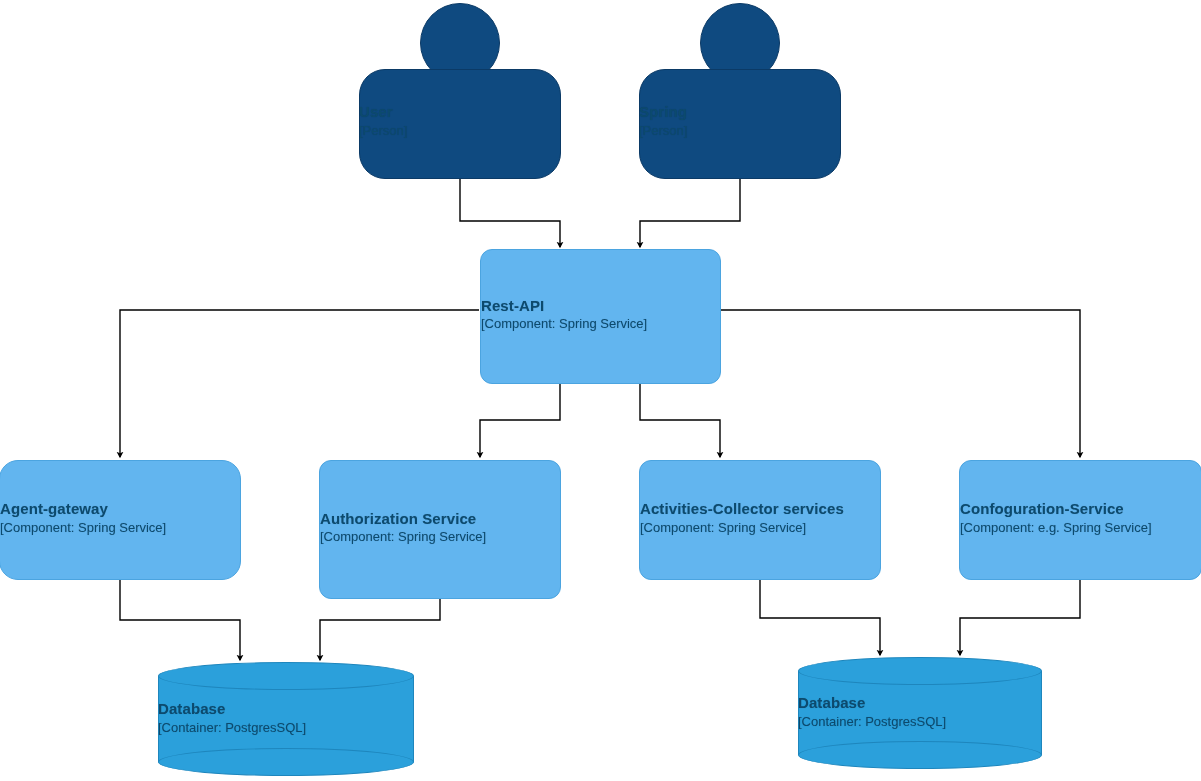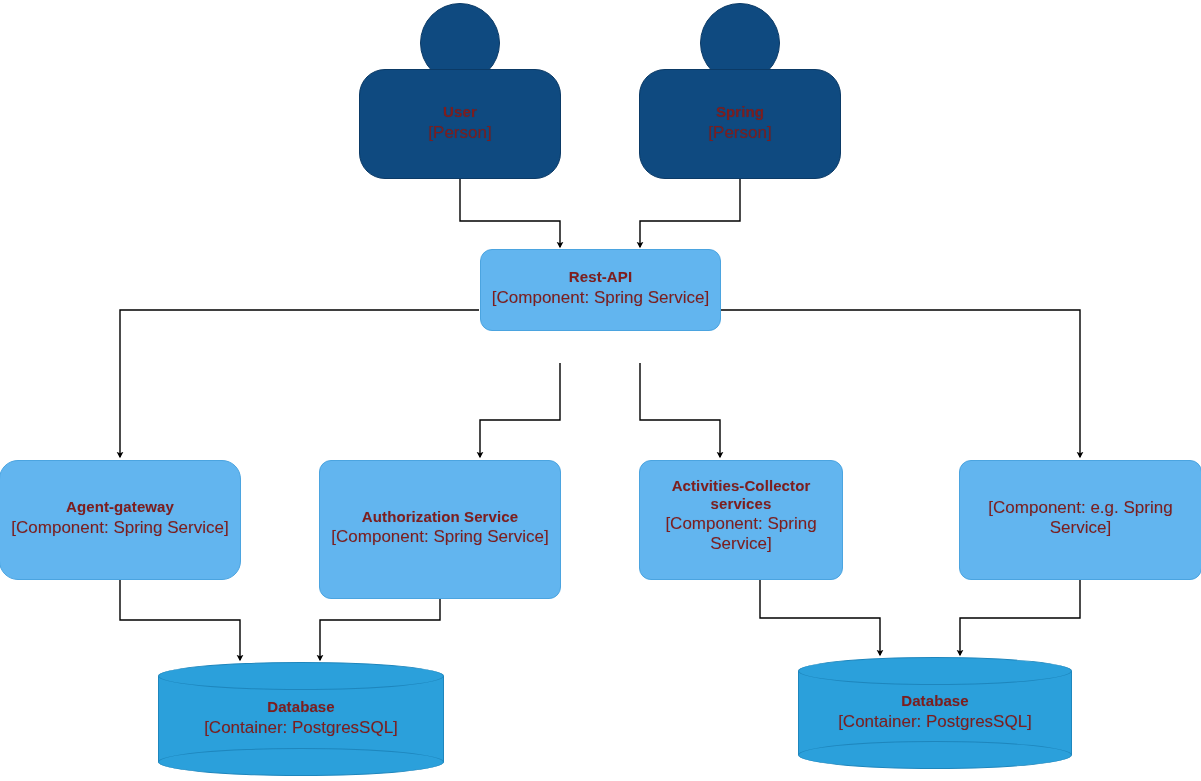--- a/index.html
+++ b/index.html
@@ -25,34 +25,33 @@
     width: 1201px;
     height: 781px;
     pointer-events: none;
   }
 
   
   .node-label {
     position: absolute;
     left: 0;
     right: 0;
-    text-align: center;
-    color: #7f1d1d;
+    color: #0c4a6e;
     line-height: 1.18;
     pointer-events: none;
     text-shadow: 0 0 1px rgba(0,0,0,.18);
   }
   .node-title {
     font-size: 15px;
     font-weight: bold;
     letter-spacing: .1px;
     display: block;
   }
   .node-tech {
-    font-size: 17px;
+    font-size: 13px;
     font-weight: normal;
     display: block;
     margin-top: 2px;
   }
 
   
   .person {
     position: absolute;
   }
   .person-head {
@@ -91,21 +90,20 @@
     box-sizing: border-box;
   }
   .component .node-label {
     top: 50%;
     transform: translateY(-56%);
   }
 
   
   .database {
     position: absolute;
-    padding-left: 30px;
   }
   .db-body {
     position: absolute;
     left: 0;
     top: 14px;
     right: 0;
     bottom: 14px;
     background: #2ba0db;
     border-left: 1px solid #1e86bd;
     border-right: 1px solid #1e86bd;
@@ -175,50 +173,51 @@
 
   <div class="person" style="left:639px; top:3px; width:202px; height:176px;">
     <div class="person-head"></div>
     <div class="person-body"></div>
     <div class="node-label">
       <span class="node-title">Spring</span>
       <span class="node-tech">[Person]</span>
     </div>
   </div>
 
-  <div class="component" style="left:480px; top:249px; width:241px; height:82px;">
+  <div class="component" style="left:480px; top:249px; width:241px; height:135px;">
     <div class="node-label">
       <span class="node-title">Rest-API</span>
       <span class="node-tech">[Component: Spring Service]</span>
     </div>
   </div>
 
   <div class="component" style="left:-1px; top:460px; width:242px; height:120px;border-radius:19px;">
     <div class="node-label">
       <span class="node-title">Agent-gateway</span>
       <span class="node-tech">[Component: Spring Service]</span>
     </div>
   </div>
 
   <div class="component" style="left:319px; top:460px; width:242px; height:139px;">
     <div class="node-label">
       <span class="node-title">Authorization Service</span>
       <span class="node-tech">[Component: Spring Service]</span>
     </div>
   </div>
 
-  <div class="component" style="left:639px; top:460px; width:204px; height:120px;">
+  <div class="component" style="left:639px; top:460px; width:242px; height:120px;">
     <div class="node-label">
       <span class="node-title">Activities-Collector services</span>
       <span class="node-tech">[Component: Spring Service]</span>
     </div>
   </div>
 
   <div class="component" style="left:959px; top:460px; width:243px; height:120px;">
     <div class="node-label">
+      <span class="node-title">Confoguration-Service</span>
       <span class="node-tech">[Component: e.g. Spring Service]</span>
     </div>
   </div>
 
   <div class="database" style="left:158px; top:662px; width:256px; height:114px;">
     <div class="db-body"></div>
     <div class="db-bottom"></div>
     <div class="db-top"></div>
     <div class="node-label">
       <span class="node-title">Database</span>

